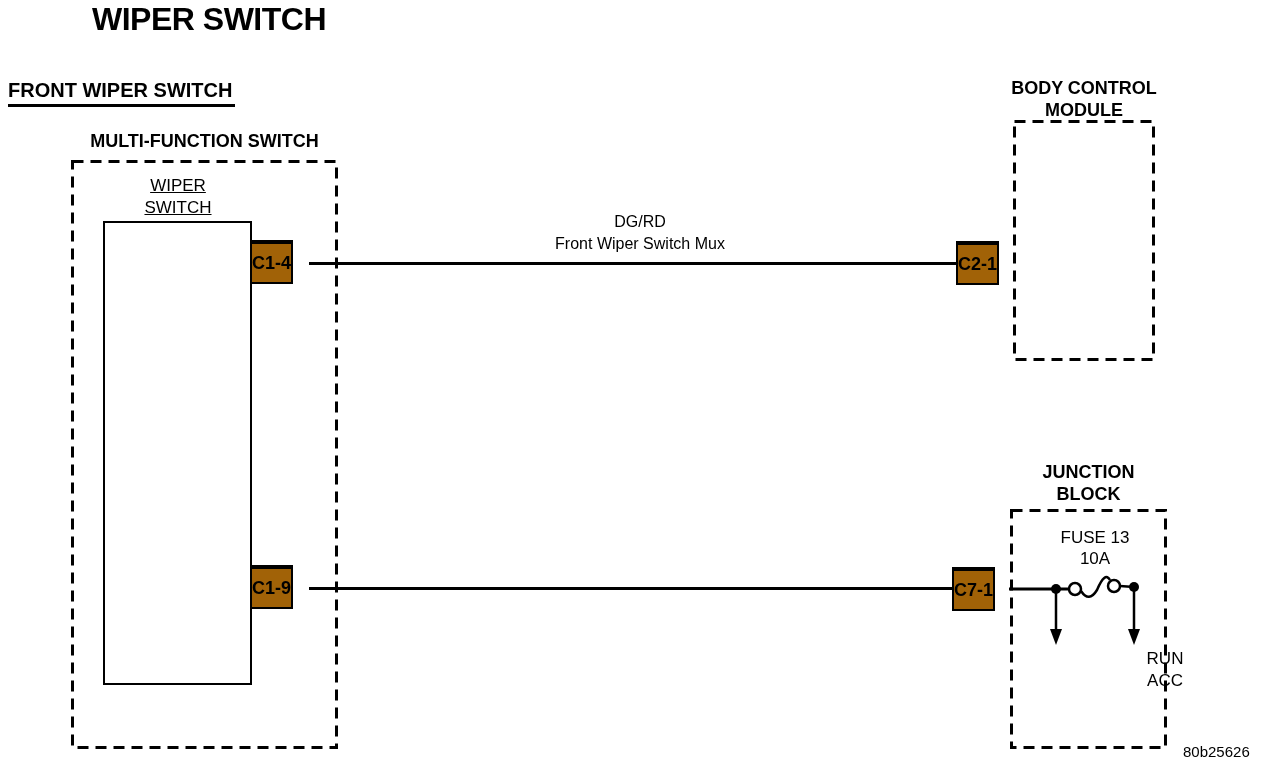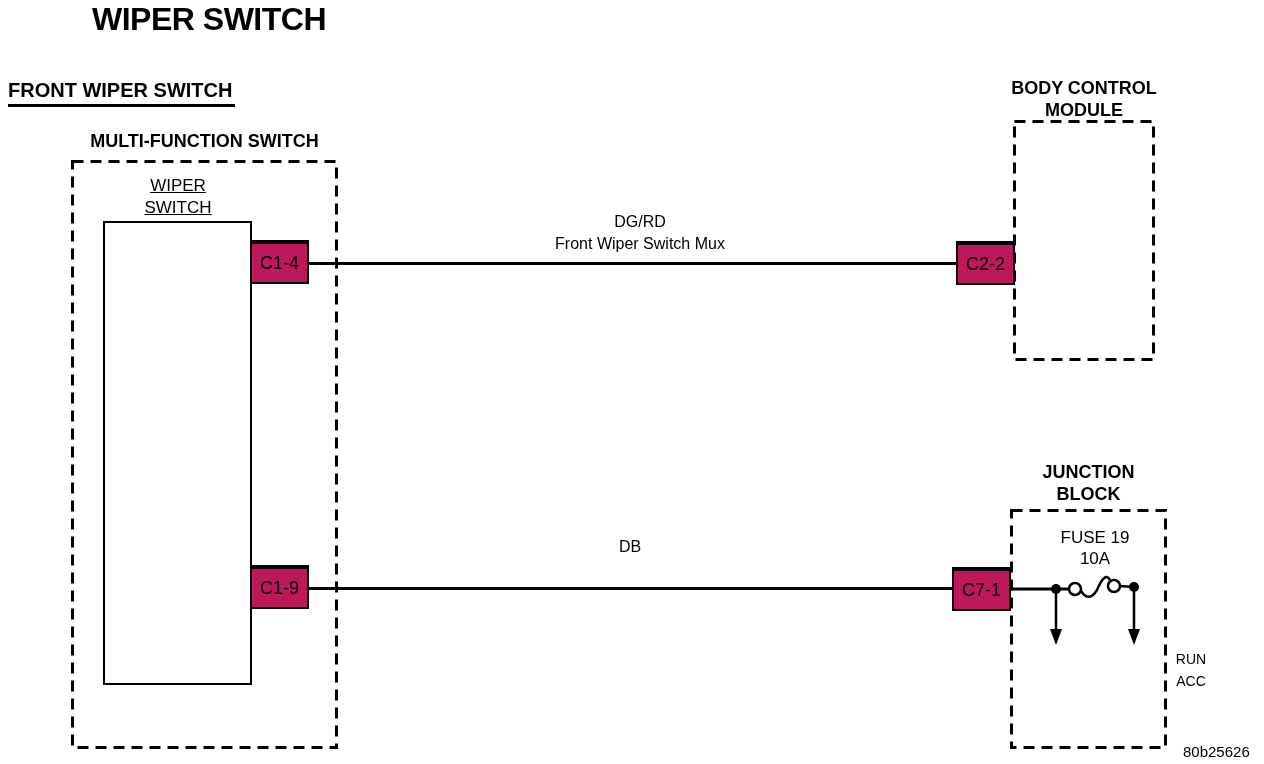--- a/index.html
+++ b/index.html
@@ -12,23 +12,23 @@
   #section-label{left:8px;top:79px;font-size:20px;font-weight:bold;border-bottom:3px solid #000;
                  padding:0 3px 2px 0;white-space:nowrap;}
 
   
   #mfs-label{left:71px;top:131px;width:267px;font-size:18px;font-weight:bold;}
   #mfs-box{left:71px;top:160px;}
   #wiper-switch-label{left:103px;top:175px;width:150px;font-size:17px;line-height:22px;text-decoration:underline;}
   #wiper-switch-body{left:103px;top:221px;width:149px;height:464px;border:2px solid #000;
                      box-sizing:border-box;background:#fff;}
 
-  .connector{border:2px solid #000;border-top-width:4px;background:#be185d;box-sizing:border-box;
-             width:59px;height:44px;display:flex;align-items:center;justify-content:center;
-             font-size:18px;font-weight:normal;z-index:3;}
+  .connector{border:2px solid #000;border-top-width:4px;background:#a16207;box-sizing:border-box;
+             width:43px;height:44px;display:flex;align-items:center;justify-content:center;
+             font-size:18px;font-weight:bold;z-index:3;}
   #connector-c1-4{left:250px;top:240px;}
   #connector-c1-9{left:250px;top:565px;}
   #connector-c2-4{left:956px;top:241px;}
   #connector-c7-1{left:952px;top:567px;}
 
   .wire{height:3px;background:#000;z-index:1;}
   #wire-dg-rd{left:309px;top:262px;width:649px;}
   #wire-db{left:309px;top:587px;width:645px;}
 
   .wire-label{font-size:16px;line-height:22px;}
@@ -37,21 +37,21 @@
 
   
   #bcm-label{left:1009px;top:77px;width:150px;font-size:18px;font-weight:bold;line-height:22px;text-align:center;}
   #bcm-box{left:1013px;top:120px;}
 
   
   #jb-label{left:1010px;top:461px;width:157px;font-size:18px;font-weight:bold;line-height:22px;}
   #jb-box{left:1010px;top:509px;}
   #fuse-label{left:1025px;top:527px;width:140px;font-size:17px;line-height:21px;z-index:4;}
   #fuse-symbol{left:1009px;top:565px;z-index:2;}
-  #feed-label{left:1148px;top:648px;width:86px;font-size:14px;line-height:22px;}
+  #feed-label{left:1122px;top:648px;width:86px;font-size:17px;line-height:22px;}
 
   #figure-code{left:1183px;top:743px;font-size:15px;white-space:nowrap;}
   svg{display:block;}
 </style>
 </head>
 <body>
 
 <div class="abs" id="diagram-title">WIPER SWITCH</div>
 <div class="abs" id="section-label">FRONT WIPER SWITCH</div>
 
@@ -72,47 +72,46 @@
 <div class="abs connector" id="connector-c1-9">C1-9</div>
 
 <div class="abs wire" id="wire-dg-rd"></div>
 <div class="abs center wire-label" id="wire1-label">
   <div>DG/RD</div>
   <div>Front Wiper Switch Mux</div>
 </div>
 
 <div class="abs wire" id="wire-db"></div>
 <div class="abs center wire-label" id="wire2-label">
-  <div>DB</div>
 </div>
 
 <div class="abs center" id="bcm-label">
   <div>BODY CONTROL</div>
   <div>MODULE</div>
 </div>
 
 <svg class="abs" id="bcm-box" width="142" height="241" viewBox="0 0 142 241">
   <rect x="1.5" y="1.5" width="139" height="238" fill="none" stroke="#000" stroke-width="3" stroke-dasharray="11 7"></rect>
 </svg>
 
-<div class="abs connector" id="connector-c2-4">C2-2</div>
+<div class="abs connector" id="connector-c2-4">C2-1</div>
 
 <div class="abs center" id="jb-label">
   <div>JUNCTION</div>
   <div>BLOCK</div>
 </div>
 
 <svg class="abs" id="jb-box" width="157" height="240" viewBox="0 0 157 240">
   <rect x="1.5" y="1.5" width="154" height="237" fill="none" stroke="#000" stroke-width="3" stroke-dasharray="11 7"></rect>
 </svg>
 
 <div class="abs connector" id="connector-c7-1">C7-1</div>
 
 <div class="abs center" id="fuse-label">
-  <div>FUSE 19</div>
+  <div>FUSE 13</div>
   <div>10A</div>
 </div>
 
 <svg class="abs" id="fuse-symbol" width="150" height="85" viewBox="0 0 150 85">
   <line x1="0" y1="24" x2="62" y2="24" stroke="#000" stroke-width="3"></line>
   <circle cx="47" cy="24" r="5" fill="#000"></circle>
   <circle cx="66" cy="24" r="6" fill="#fff" stroke="#000" stroke-width="2.5"></circle>
   <path d="M 72,26 Q 80,38 88,25 Q 96,6 101,15" fill="none" stroke="#000" stroke-width="2.5"></path>
   <circle cx="105" cy="21" r="6" fill="#fff" stroke="#000" stroke-width="2.5"></circle>
   <line x1="111" y1="21" x2="125" y2="22" stroke="#000" stroke-width="2.5"></line>

